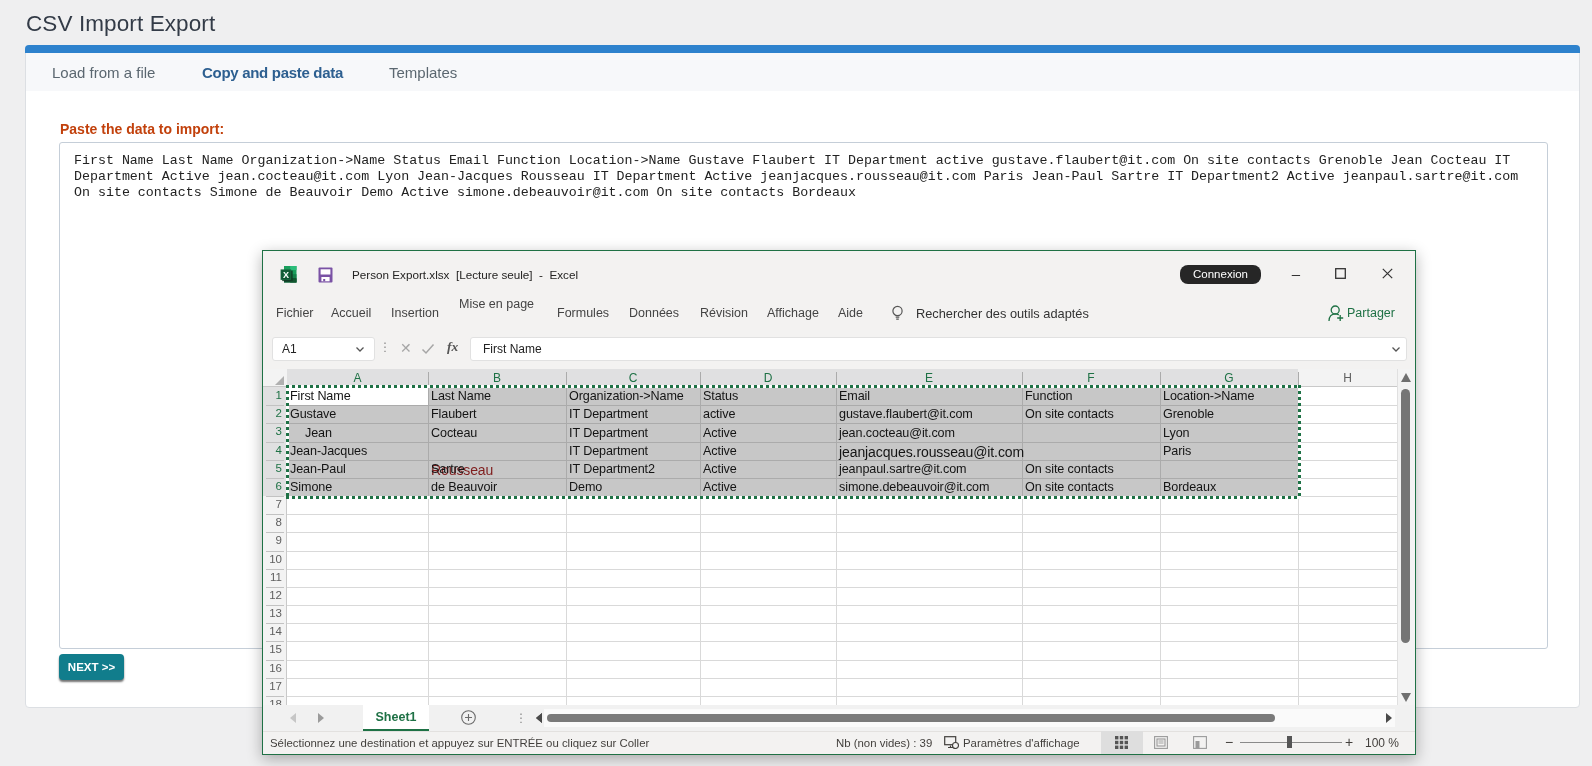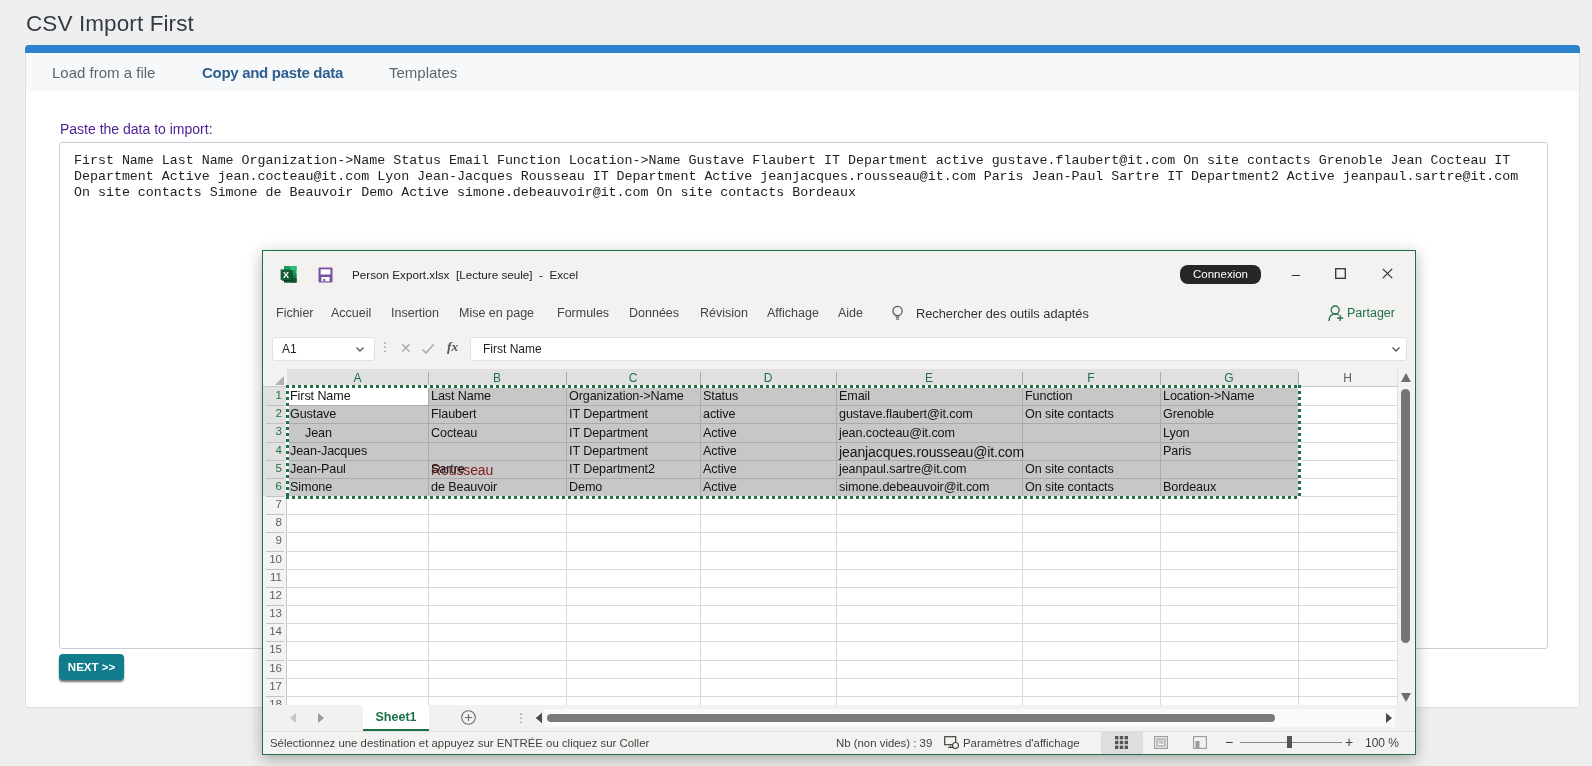--- a/index.html
+++ b/index.html
@@ -1,28 +1,28 @@
 <!DOCTYPE html>
 <html><head><meta charset="utf-8">
 <style>
 *{margin:0;padding:0;box-sizing:border-box;}
 html,body{width:1592px;height:766px;overflow:hidden;}
 body{background:#efeff0;font-family:"Liberation Sans",sans-serif;position:relative;}
 .abs{position:absolute;}
 </style></head>
 <body>
-<div class="abs" style="left:26px;top:11px;font-size:22.5px;color:#333b47;font-weight:500;letter-spacing:.1px;">CSV Import First</div>
+<div class="abs" style="left:26px;top:11px;font-size:22.5px;color:#333b47;font-weight:500;letter-spacing:.1px;">CSV Import Export</div>
 
 <div class="abs" style="left:25px;top:45px;width:1555px;height:663px;background:#fff;border:1px solid #dcdfe3;border-radius:4px;">
   <div class="abs" style="left:-1px;top:-1px;width:1555px;height:8px;background:#2e82cd;border-radius:4px 4px 0 0;"></div>
   <div class="abs" style="left:0;top:7px;width:1553px;height:38px;background:#f7f8fa;"></div>
   <div class="abs" style="left:26px;top:18px;font-size:15px;color:#5b6770;">Load from a file</div>
   <div class="abs" style="left:176px;top:18px;font-size:15px;color:#2d5f90;font-weight:bold;letter-spacing:-0.3px;">Copy and paste data</div>
   <div class="abs" style="left:363px;top:18px;font-size:15px;color:#5b6770;">Templates</div>
-  <div class="abs" style="left:34px;top:75px;font-size:14px;font-weight:normal;color:#4c1d95;">Paste the data to import:</div>
+  <div class="abs" style="left:34px;top:75px;font-size:14px;font-weight:bold;color:#c2410c;">Paste the data to import:</div>
   <div class="abs" style="left:33px;top:96px;width:1489px;height:507px;background:#fff;border:1px solid #c5ced8;border-radius:3px;"></div>
   <div class="abs" style="left:48px;top:107px;font-family:'Liberation Mono',monospace;font-size:13.3px;line-height:16px;color:#222;white-space:pre;">First Name Last Name Organization-&gt;Name Status Email Function Location-&gt;Name Gustave Flaubert IT Department active gustave.flaubert@it.com On site contacts Grenoble Jean Cocteau IT
 Department Active jean.cocteau@it.com Lyon Jean-Jacques Rousseau IT Department Active jeanjacques.rousseau@it.com Paris Jean-Paul Sartre IT Department2 Active jeanpaul.sartre@it.com
 On site contacts Simone de Beauvoir Demo Active simone.debeauvoir@it.com On site contacts Bordeaux</div>
   <div class="abs" style="left:33px;top:608px;width:65px;height:26px;background:#117d8c;border-radius:4px;box-shadow:0 2px 2px rgba(0,0,0,.55);color:#fff;font-size:11.5px;font-weight:bold;text-align:center;line-height:26px;">NEXT &gt;&gt;</div>
 </div>
 
 <div class="abs" style="left:262px;top:250px;width:1154px;height:505px;background:#f3f2f1;border:1px solid #1f7145;border-bottom-width:2px;box-shadow:0 4px 14px rgba(0,0,0,.30);">
 
   <svg class="abs" style="left:17px;top:15px;" width="17" height="17" viewBox="0 0 17 17">
@@ -48,21 +48,21 @@
   <svg class="abs" style="left:1072px;top:17px;" width="11" height="11" viewBox="0 0 11 11">
       <rect x="0.7" y="0.7" width="9.6" height="9.6" fill="none" stroke="#333" stroke-width="1.3"></rect>
     </svg>
   <svg class="abs" style="left:1119px;top:17px;" width="11" height="11" viewBox="0 0 11 11">
       <path d="M0.8 0.8 L10.2 10.2 M10.2 0.8 L0.8 10.2" stroke="#333" stroke-width="1.2"></path>
     </svg>
 
   <div class="abs" style="left:13px;top:55px;font-size:12.5px;color:#444;">Fichier</div>
   <div class="abs" style="left:68px;top:55px;font-size:12.5px;color:#444;">Accueil</div>
   <div class="abs" style="left:128px;top:55px;font-size:12.5px;color:#444;">Insertion</div>
-  <div class="abs" style="left:196px;top:55px;font-size:12.5px;color:#444;">Mise en page</div>
+  <div class="abs" style="left:196px;top:46px;font-size:12.5px;color:#444;">Mise en page</div>
   <div class="abs" style="left:294px;top:55px;font-size:12.5px;color:#444;">Formules</div>
   <div class="abs" style="left:366px;top:55px;font-size:12.5px;color:#444;">Données</div>
   <div class="abs" style="left:437px;top:55px;font-size:12.5px;color:#444;">Révision</div>
   <div class="abs" style="left:504px;top:55px;font-size:12.5px;color:#444;">Affichage</div>
   <div class="abs" style="left:575px;top:55px;font-size:12.5px;color:#444;">Aide</div>
 
   <svg class="abs" style="left:628px;top:54px;" width="13" height="16" viewBox="0 0 13 16">
     <circle cx="6.5" cy="6" r="4.6" fill="none" stroke="#555" stroke-width="1.2"></circle>
     <path d="M4.7 12.2 h3.6 M5.2 14.2 h2.6" stroke="#555" stroke-width="1.2"></path>
   </svg>

